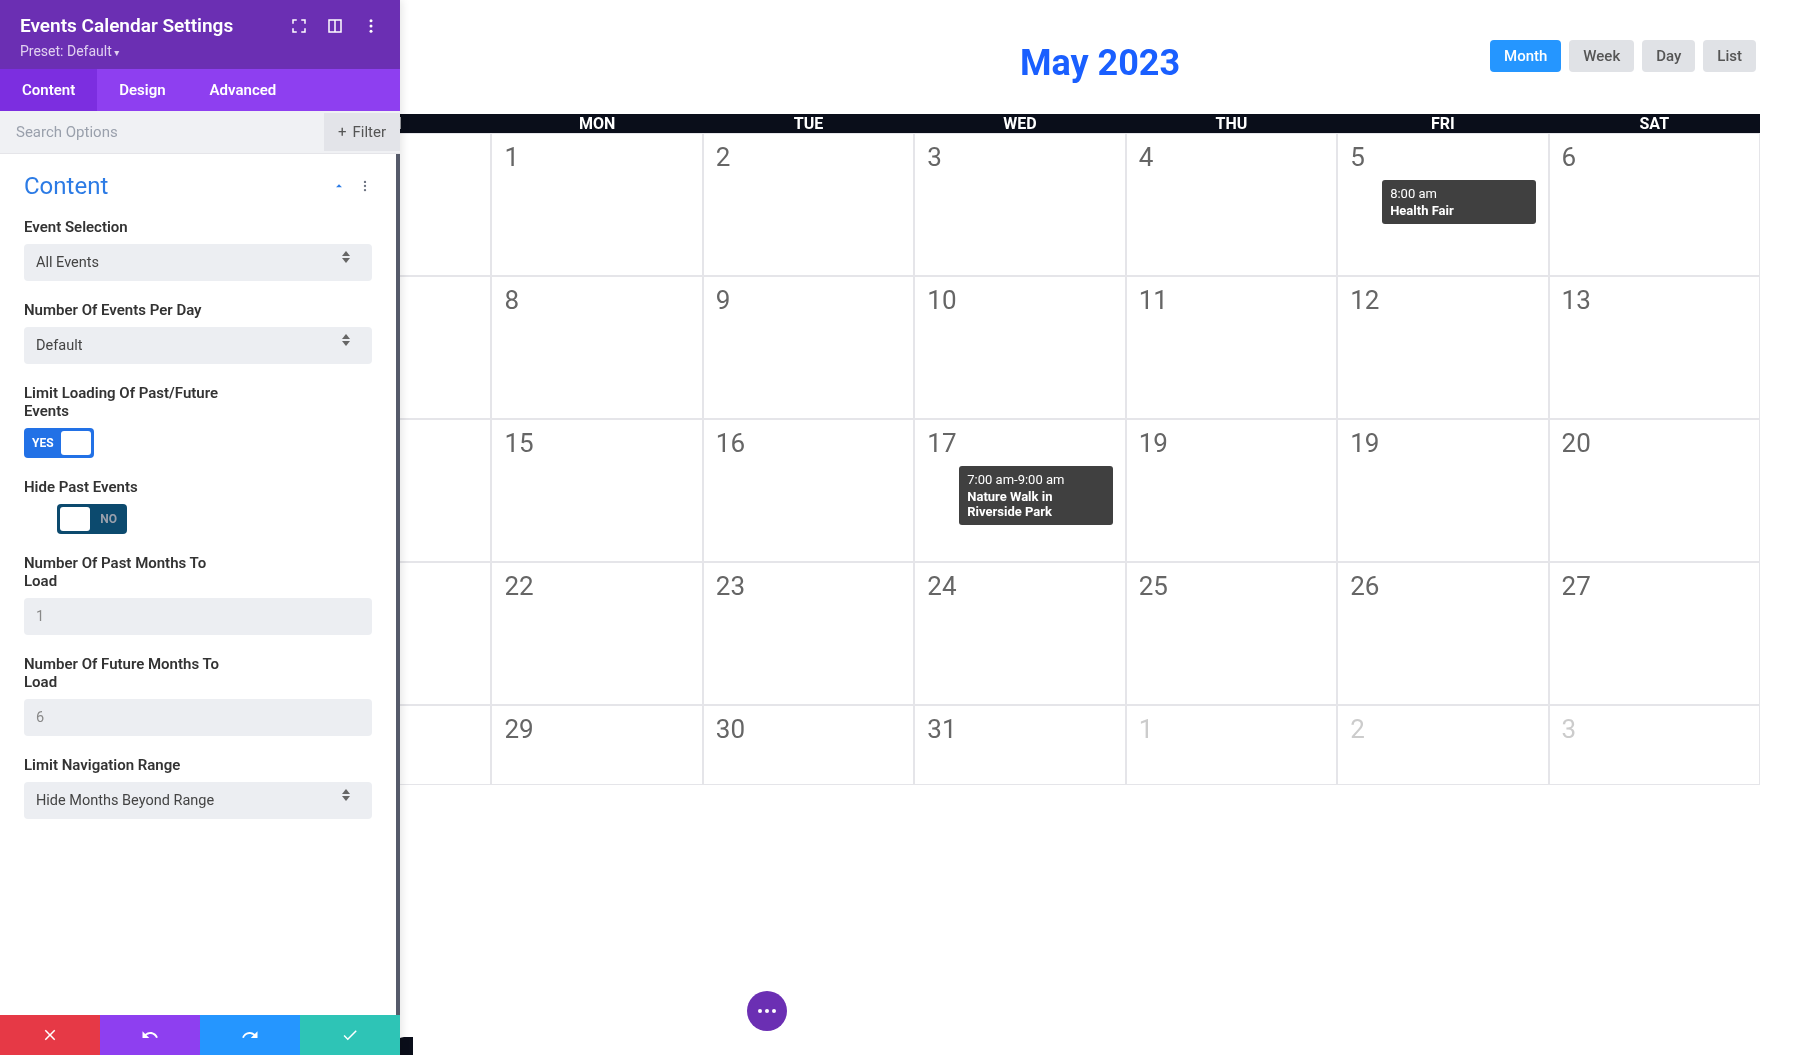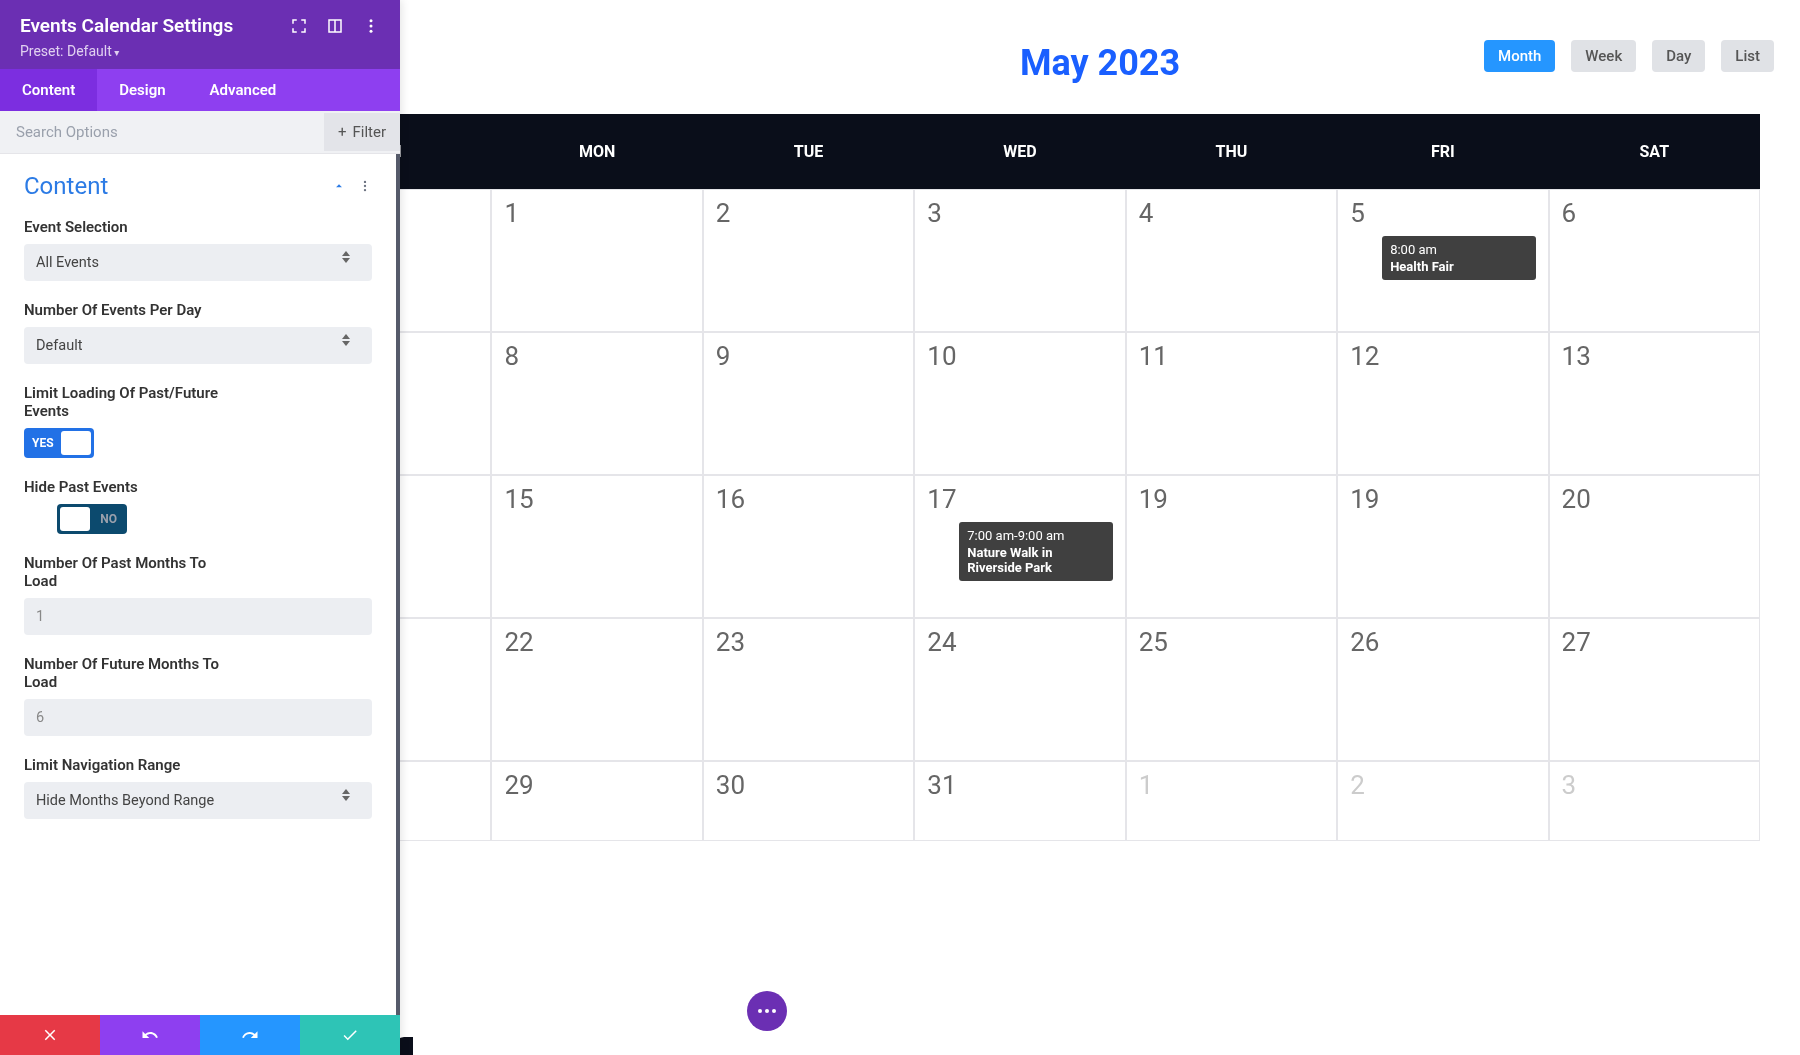--- a/index.html
+++ b/index.html
@@ -106,35 +106,35 @@
 
 .calendar {
   margin-left: 400px; padding: 0 0 0 0; height: 100vh;
 }
 .cal-header {
   display: flex; align-items: center; justify-content: center;
   position: relative; padding: 42px 0 30px;
 }
 .cal-title { color: #1a5fff; font-size: 36px; font-weight: 700; }
 .view-btns {
-  position: absolute; right: 26px; top: 40px; display: flex; gap: 16px; align-items: center;
+  position: absolute; right: 44px; top: 40px; display: flex; gap: 8px; align-items: center;
 }
 .view-btn {
   padding: 7px 14px; border-radius: 4px; font-size: 15px; font-weight: 500;
   cursor: pointer; background: #e0e2e6; color: #555;
 }
 .view-btn.active { background: #2596ff; color: #fff; }
 
 .grid {
   display: grid; grid-template-columns: repeat(7, 1fr);
   margin: 0 40px 0 -120px;
 }
 .day-hdr {
   background: #0a0e1a; color: #fff; text-align: center;
-  padding: 28px 0; font-size: 16px; font-weight: 700;
+  padding: 0 0; font-size: 16px; font-weight: 700;
 }
 .cell {
   border: 1px solid #e5e5e9; min-height: 143px; padding: 8px 12px;
   position: relative;
 }
 .cell.short { min-height: 80px; }
 .date-num { font-size: 26px; color: #666; font-weight: 400; }
 .date-num.dim { color: #ccc; }
 .event {
   background: #404040; color: #fff; border-radius: 3px;

